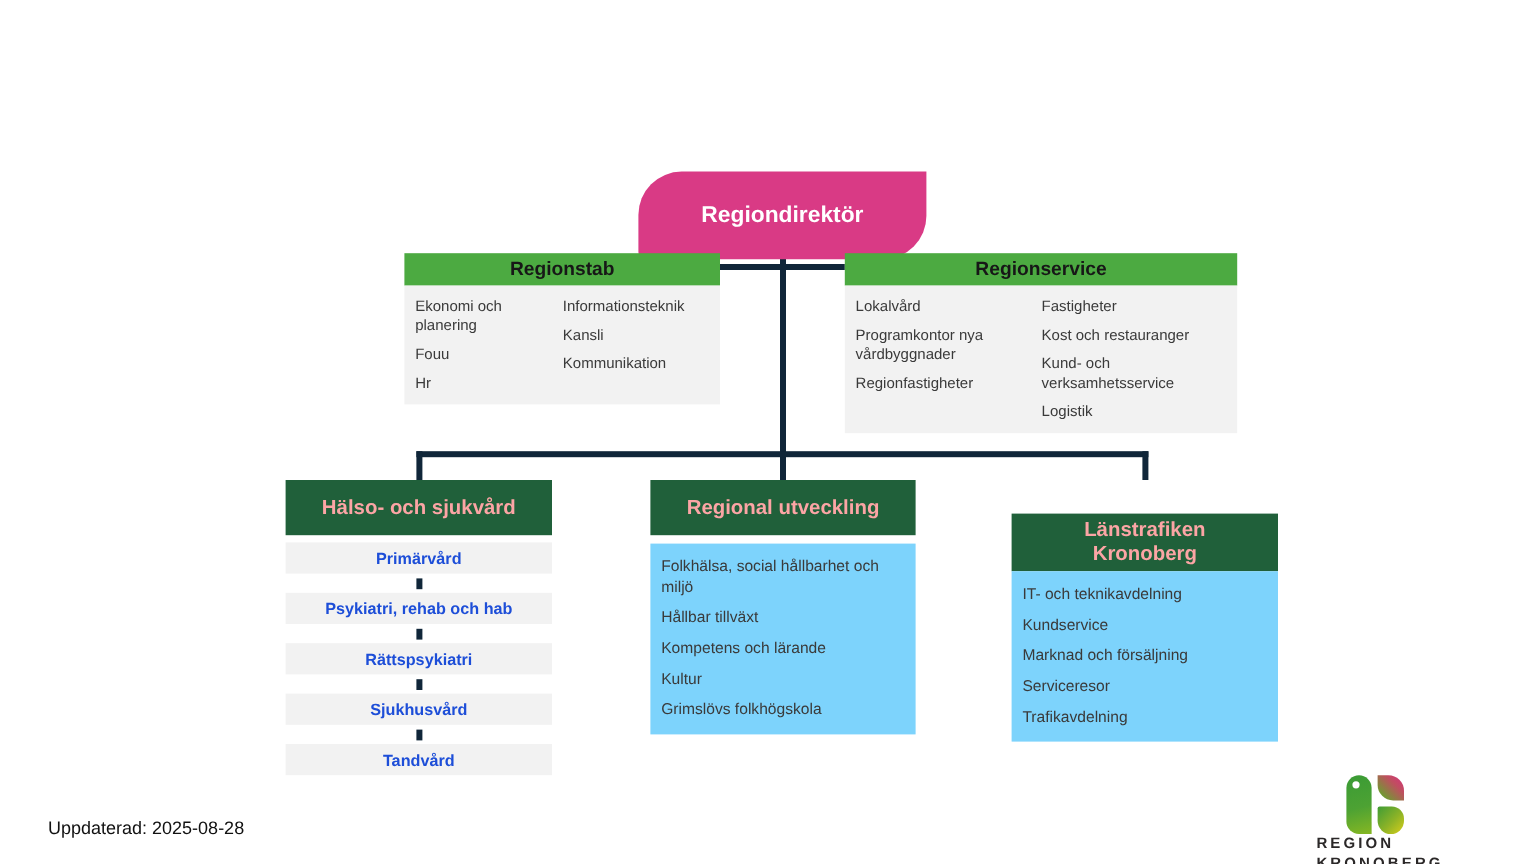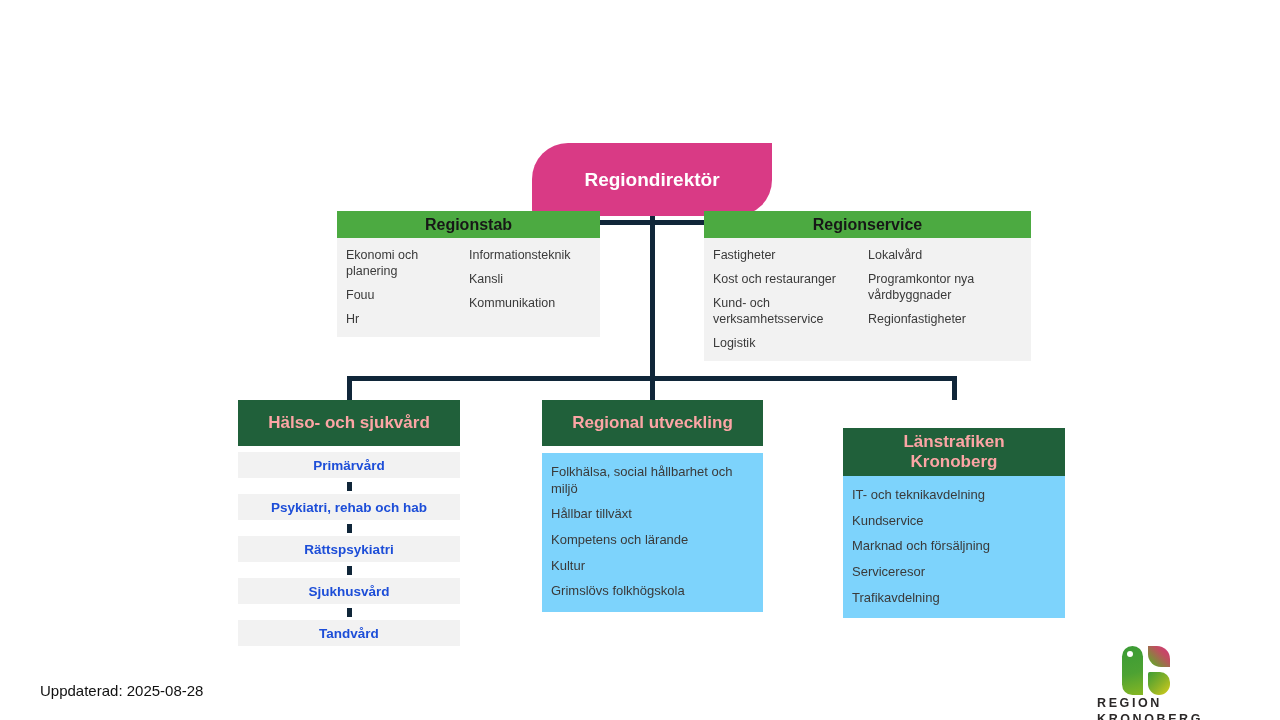--- a/index.html
+++ b/index.html
@@ -113,29 +113,29 @@
         <div class="staff-item">Kansli</div>
         <div class="staff-item">Kommunikation</div>
       </div>
     </div>
   </div>
 
   <div class="staff-box service">
     <div class="staff-header">Regionservice</div>
     <div class="staff-list service-list">
       <div class="staff-col">
+        <div class="staff-item">Lokalvård</div>
+        <div class="staff-item">Programkontor nya vårdbyggnader</div>
+        <div class="staff-item">Regionfastigheter</div>
+      </div>
+      <div class="staff-col">
         <div class="staff-item">Fastigheter</div>
         <div class="staff-item">Kost och restauranger</div>
         <div class="staff-item">Kund- och verksamhetsservice</div>
         <div class="staff-item">Logistik</div>
-      </div>
-      <div class="staff-col">
-        <div class="staff-item">Lokalvård</div>
-        <div class="staff-item">Programkontor nya vårdbyggnader</div>
-        <div class="staff-item">Regionfastigheter</div>
       </div>
     </div>
   </div>
 
   <div class="division halso">
     <div class="div-header">Hälso- och sjukvård</div>
     <div class="gap-6"></div>
     <div class="sub-box">Primärvård</div>
     <div class="dash-wrap">
         <div class="dash"></div>

